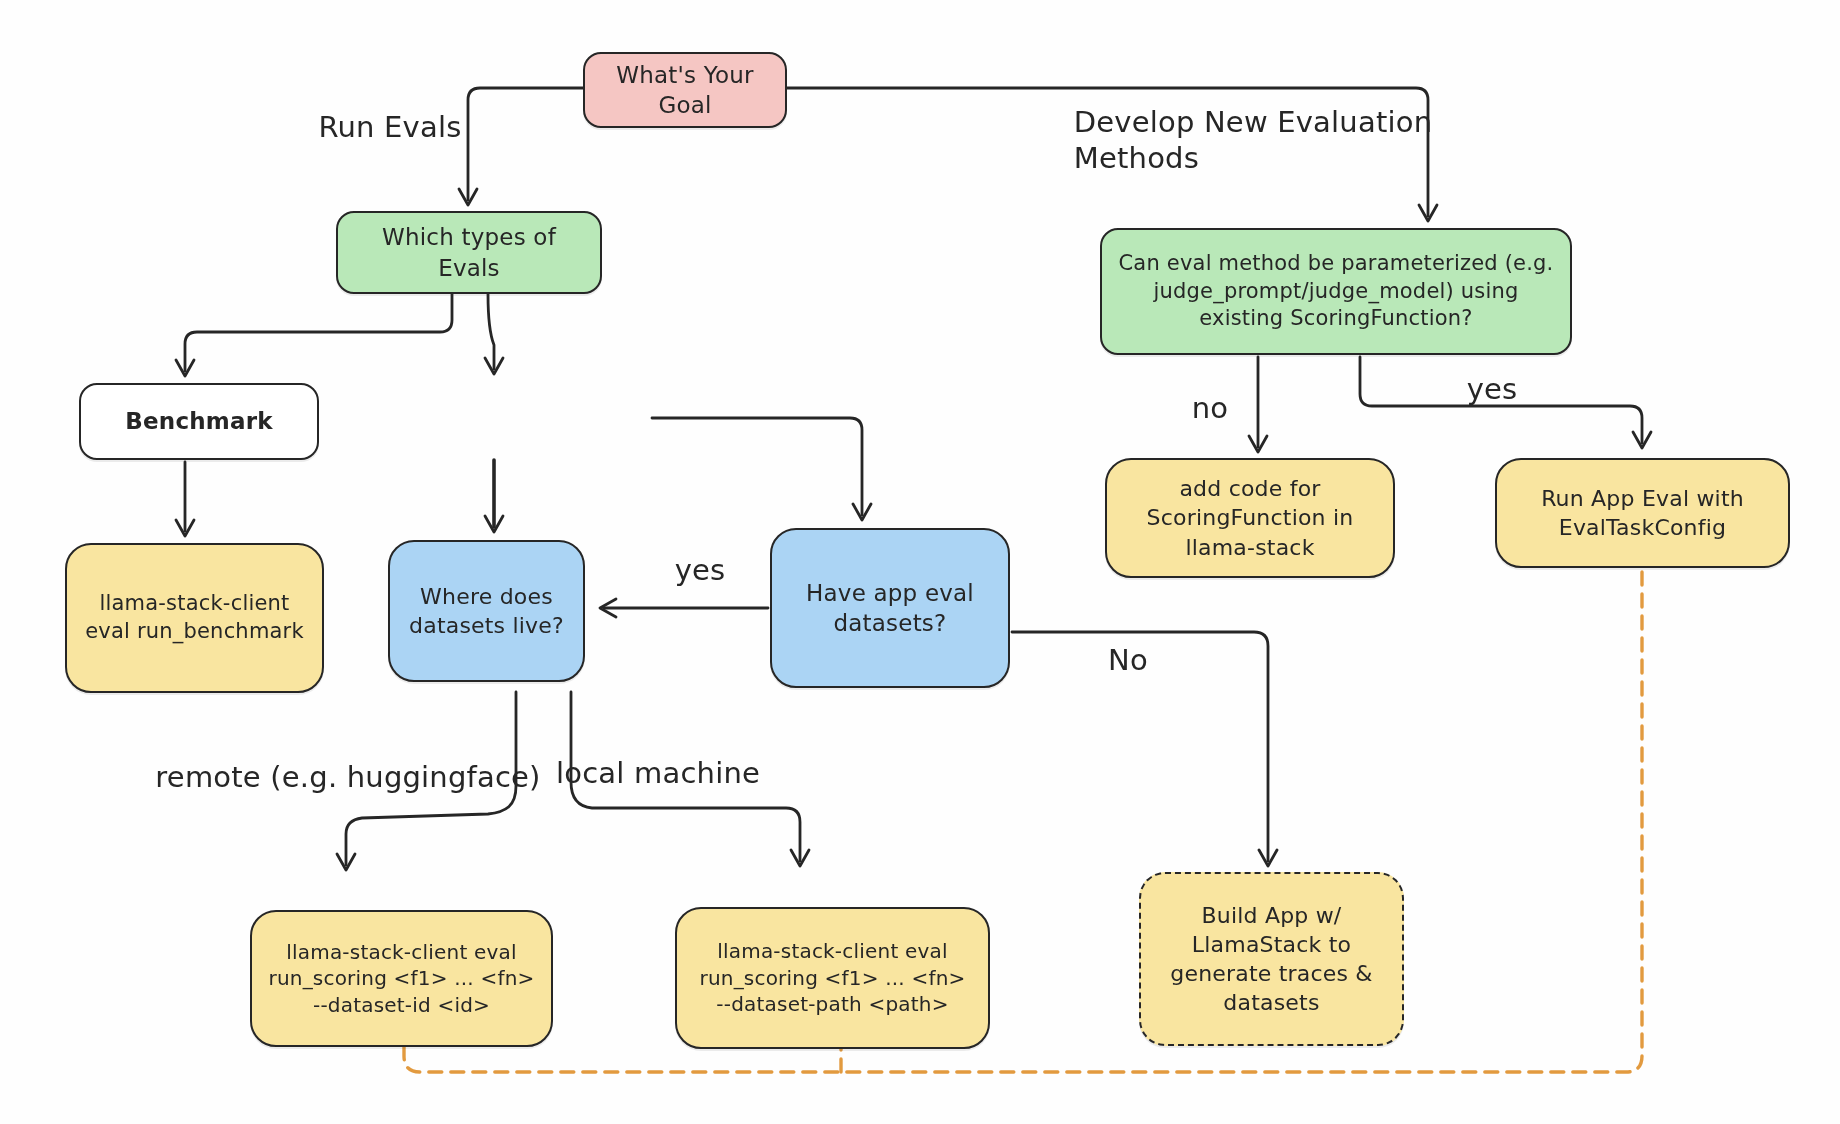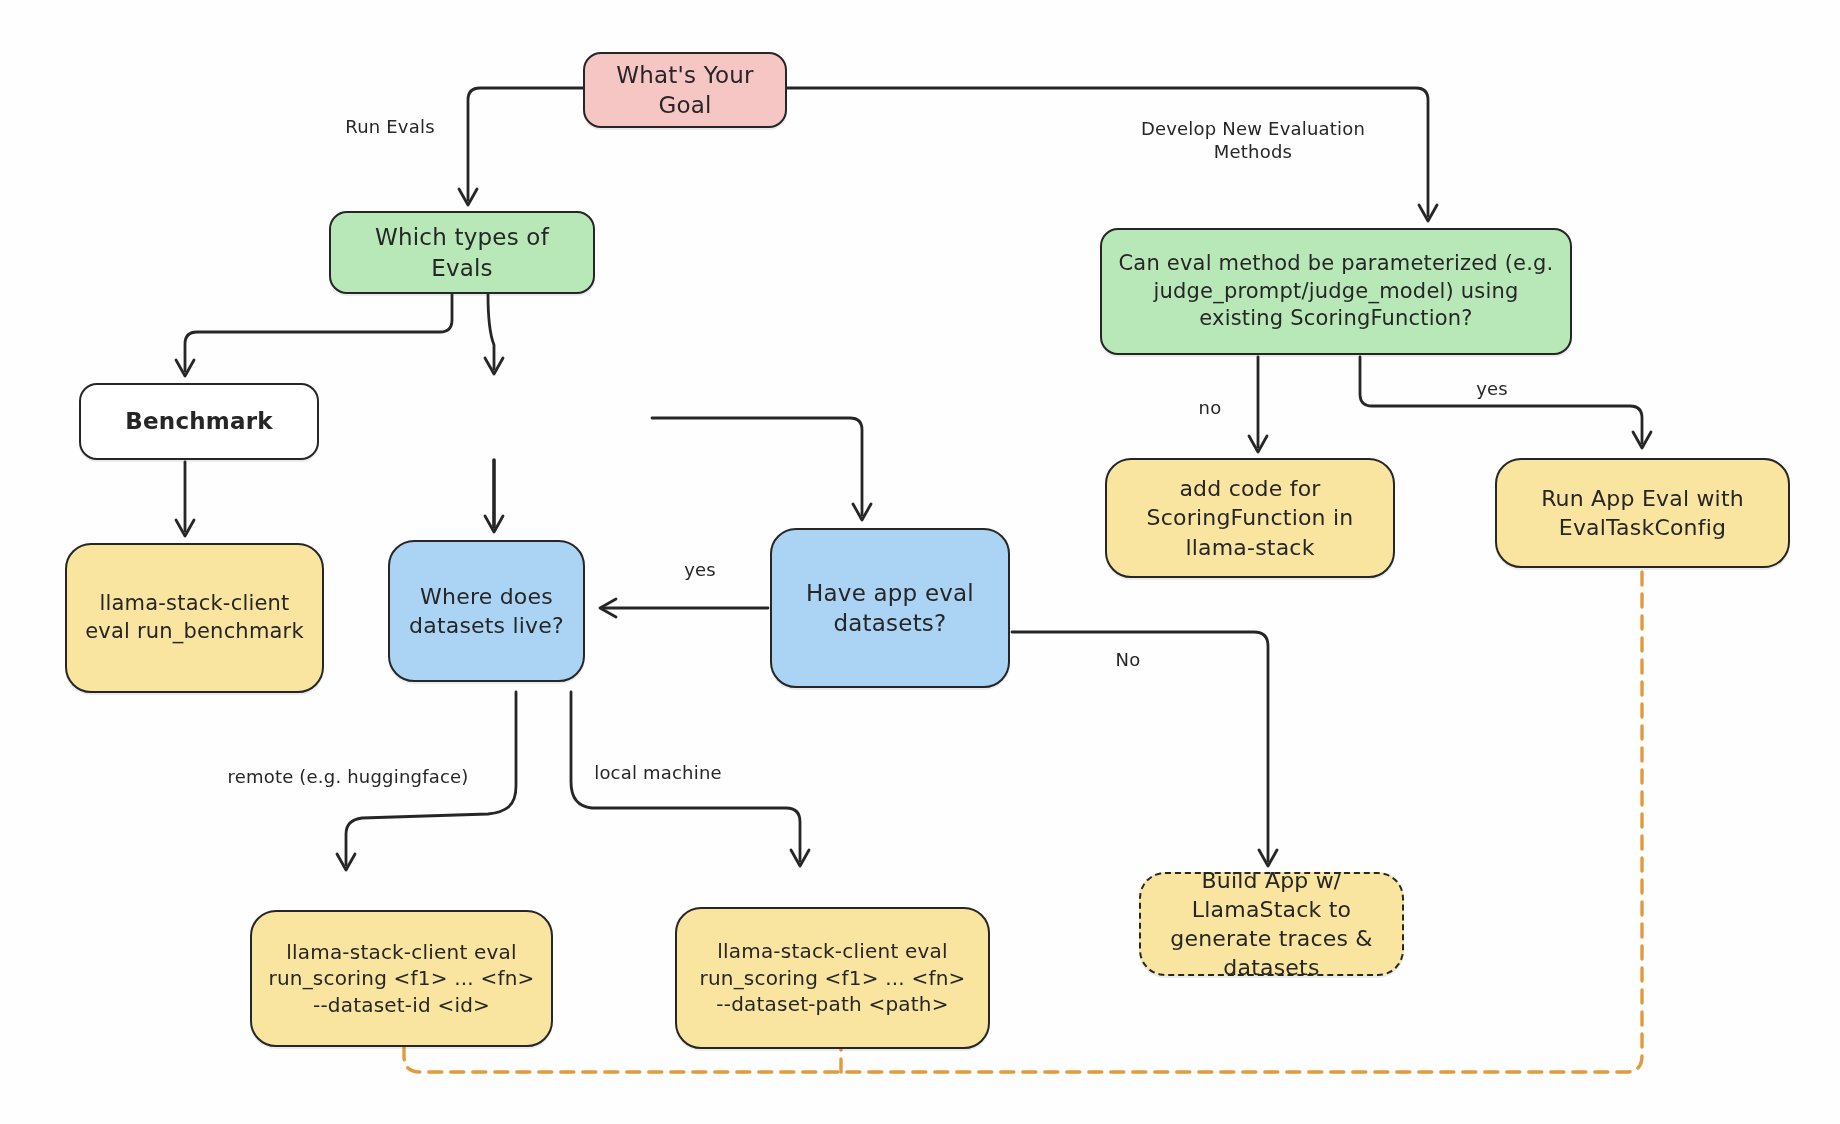--- a/index.html
+++ b/index.html
@@ -21,22 +21,22 @@
     box-shadow:0 2px 0 rgba(70,70,70,.10);box-sizing:border-box;padding:6px 11px;
   }
   .pink{background:var(--pink,#F5C6C3);}
   .green{background:var(--green,#B9E8B8);}
   .yellow{background:var(--yellow,#F9E5A0);}
   .blue{background:var(--blue,#ABD4F4);}
   .white{background:var(--white,#ffffff);}
   .r26{border-radius:26px;}
   .dashed{border-style:dashed;}
   .elabel{
-    position:absolute;transform:translate(-50%,-50%);white-space:pre-line;text-align:center;
-    font-size:18px;line-height:1.25;letter-spacing:.2px;color:var(--ink,#262626);
+    position:absolute;transform:translate(-50%,-50%);white-space:pre-line;text-align:left;
+    font-size:29px;line-height:1.25;letter-spacing:.2px;color:var(--ink,#262626);
   }
   .fs21{font-size:21px;} .fs20{font-size:20px;margin-top:32px;} .fs22{font-size:22px;}
 </style>
 </head>
 <body>
 
 <div id="canvas">
 
   <svg id="edges" viewBox="0 0 1840 1124" xmlns="http://www.w3.org/2000/svg">
 
@@ -81,21 +81,21 @@
 
     <path class="edge orange" d="M 1642 572 V 1056 Q 1642 1072 1626 1072 H 420 Q 404 1072 404 1056 V 1028"></path>
     <path class="edge orange" d="M 841 1072 V 1034"></path>
     <path class="arrowhead orange" d="M 395 1034 L 404 1018 L 413 1034"></path>
     <path class="arrowhead orange" d="M 832 1036 L 841 1020 L 850 1036"></path>
   </svg>
 
   <div class="node pink" style="left:583px;top:52px;width:204px;height:76px;">What's Your
 Goal</div>
 
-  <div class="node green" style="left:329px;top:211px;width:266px;height:83px;">Which types of
+  <div class="node green" style="left:336px;top:211px;width:266px;height:83px;">Which types of
 Evals</div>
 
   <div class="node white" style="left:79px;top:383px;width:240px;height:77px;font-weight:bold;">Benchmark</div>
 
 
   <div class="node yellow r26 fs21" style="left:65px;top:543px;width:259px;height:150px;">llama-stack-client
 eval run_benchmark</div>
 
   <div class="node blue r26 fs22" style="left:388px;top:540px;width:197px;height:142px;">Where does
 datasets live?</div>
@@ -115,21 +115,21 @@
 llama-stack</div>
 
   <div class="node yellow r26 fs20" style="left:250px;top:878px;width:303px;height:137px;">llama-stack-client eval
 run_scoring &lt;f1&gt; ... &lt;fn&gt;
 --dataset-id &lt;id&gt;</div>
 
   <div class="node yellow r26 fs20" style="left:675px;top:875px;width:315px;height:142px;">llama-stack-client eval
 run_scoring &lt;f1&gt; ... &lt;fn&gt;
 --dataset-path &lt;path&gt;</div>
 
-  <div class="node yellow r26 dashed fs22" style="left:1139px;top:872px;width:265px;height:104px;">Build App w/
+  <div class="node yellow r26 dashed fs22" style="left:1139px;top:872px;width:265px;height:174px;">Build App w/
 LlamaStack to
 generate traces &amp;
 datasets</div>
 
   <div class="elabel" style="left:390px;top:127px;">Run Evals</div>
   <div class="elabel" style="left:1253px;top:140px;">Develop New Evaluation
 Methods</div>
   <div class="elabel" style="left:700px;top:570px;">yes</div>
   <div class="elabel" style="left:1128px;top:660px;">No</div>
   <div class="elabel" style="left:1210px;top:408px;">no</div>

